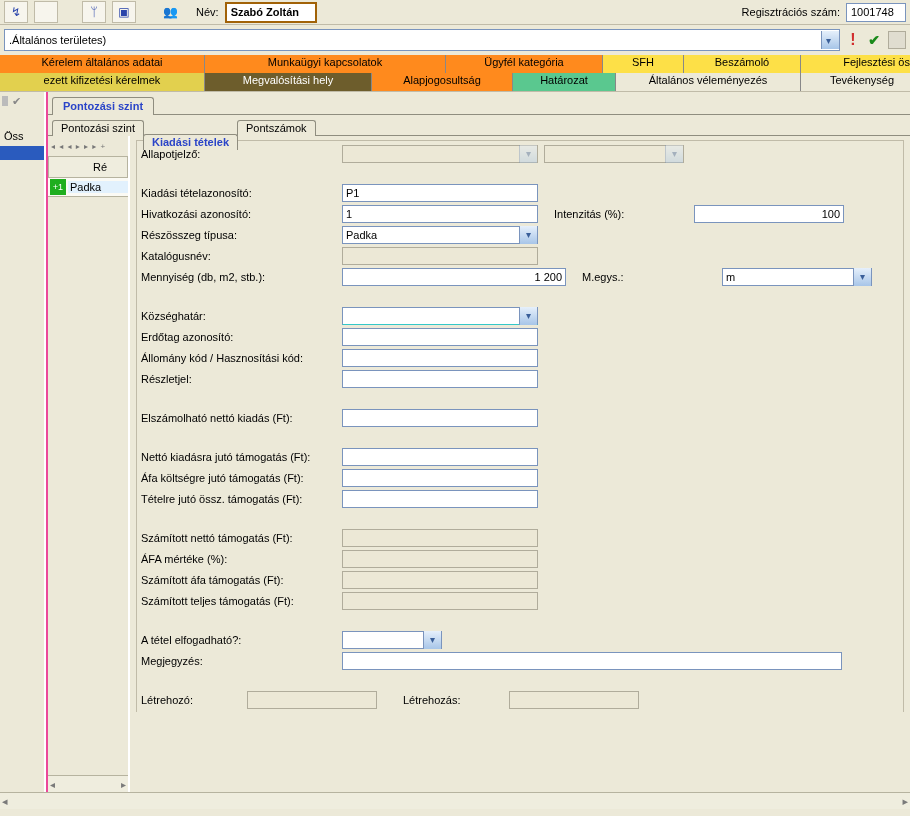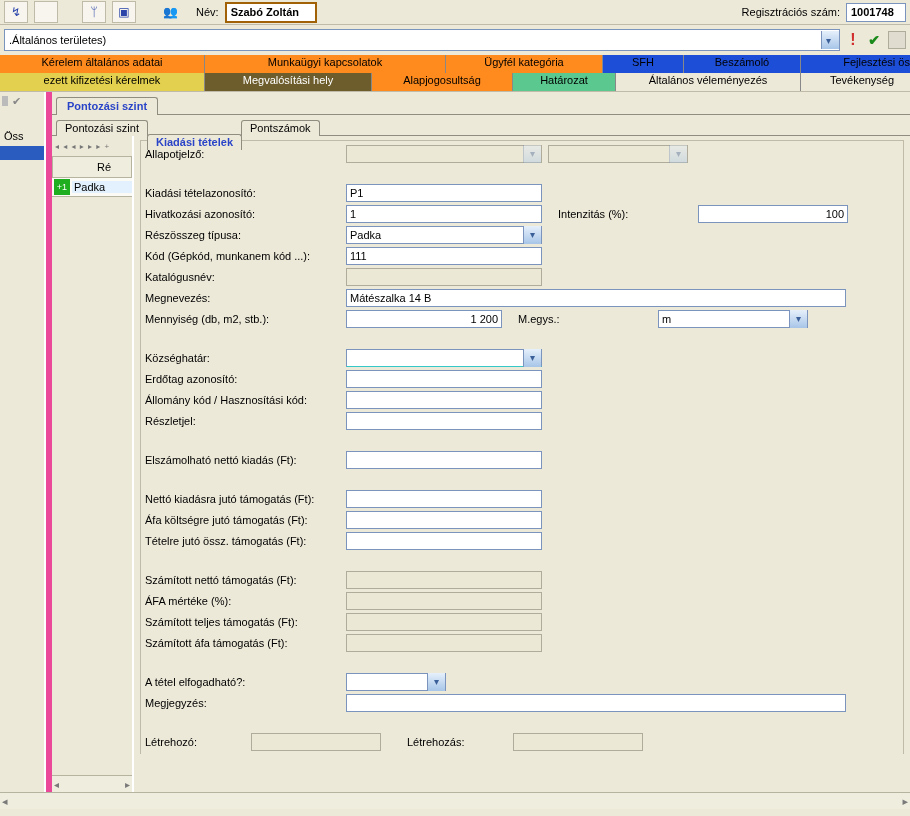--- a/index.html
+++ b/index.html
@@ -46,21 +46,21 @@
     min-width: 80px;
   }
   .regsz-label { margin-left: auto; }
   .regsz-field {
     border: 1px solid #7a94bd;
     background: #fff;
     height: 17px;
     padding: 0 4px;
     display: inline-flex;
     align-items: center;
-    font-weight: bold;
+    font-weight: normal;
     min-width: 50px;
   }
   .searchbar {
     display: flex;
     align-items: center;
     height: 26px;
     padding: 2px 4px;
     gap: 6px;
   }
   .searchbar .combo {
@@ -99,21 +99,21 @@
   }
   .tabstrip .tab {
     border-right: 1px solid #888;
     padding: 1px 6px;
     text-align: center;
     white-space: nowrap;
     overflow: hidden;
     flex-shrink: 0;
   }
   .orange { background: #ff8a1d; }
-  .lblue  { background: #1d4ed8; }
+  .lblue  { background: #fde047; }
   .yellow { background: #e2d04e; }
   .brown  { background: #6d5d2c; color: #fff; }
   .green  { background: #5ac88f; }
   .beige  { background: #ece9d8; }
 
   .container {
     display: flex;
     border-top: 1px solid #c0bba8;
     height: 700px;
   }
@@ -140,21 +140,21 @@
   .left-top .mini {
     width:6px; height:10px; background:#bbb;
   }
 
   .main-area {
     flex: 1;
     display: flex;
     flex-direction: column;
     position: relative;
     background: #ece9d8;
-    border-left: 6px solid #ec4899;
+    border-left: 2px solid #ec4899;
     min-width: 0;
   }
   .subtab-row {
     display: flex;
     align-items: flex-end;
     height: 22px;
     border-bottom: 1px solid #8f8d7f;
     padding-left: 4px;
     gap: 0;
   }
@@ -299,21 +299,21 @@
   }
   .sel {
     display: flex;
     align-items: center;
     padding: 0;
   }
   .sel span { flex: 1; padding: 0 3px; }
   .w-s  { width: 196px; } 
   .w-m  { width: 500px; } 
   .w-r  { width: 150px; } 
-  .w-qty { width: 156px; text-align: left; justify-content:flex-end; }
+  .w-qty { width: 224px; text-align: left; justify-content:flex-end; }
   .num-right { text-align: right; justify-content:flex-end; }
 
   .col2-lbl { margin-left: 10px; }
 
   .section-border {
     border: 1px solid #c0bba8;
     background: #ece9d8;
     padding: 2px 4px;
   }
 
@@ -445,30 +445,22 @@
           <div class="inp w-r num-right">100</div>
         </div>
         <div class="form-row">
           <div class="lbl">Részösszeg típusa:</div>
           <div class="sel w-s">
                 <span>Padka</span>
                 <div class="drop-btn">▾</div>
               </div>
         </div>
         <div class="form-row">
-          <div class="lbl">Kód (Gépkód, munkanem kód ...):</div>
-          <div class="inp w-s">111</div>
-        </div>
-        <div class="form-row">
           <div class="lbl">Katalógusnév:</div>
           <div class="ro w-s"></div>
-        </div>
-        <div class="form-row">
-          <div class="lbl">Megnevezés:</div>
-          <div class="inp w-m">Mátészalka 14 B</div>
         </div>
         <div class="form-row">
           <div class="lbl">Mennyiség (db, m2, stb.):</div>
           <div class="inp w-qty">1 200</div>
           <div class="col2-lbl" style="width:134px">M.egys.:</div>
           <div class="sel w-r">
                 <span>m</span>
                 <div class="drop-btn">▾</div>
               </div>
         </div>
@@ -513,25 +505,25 @@
 
         <div class="form-row gap">
           <div class="lbl">Számított nettó támogatás (Ft):</div>
           <div class="ro w-s"></div>
         </div>
         <div class="form-row">
           <div class="lbl">ÁFA mértéke (%):</div>
           <div class="ro w-s"></div>
         </div>
         <div class="form-row">
+          <div class="lbl">Számított áfa támogatás (Ft):</div>
+          <div class="ro w-s"></div>
+        </div>
+        <div class="form-row">
           <div class="lbl">Számított teljes támogatás (Ft):</div>
-          <div class="ro w-s"></div>
-        </div>
-        <div class="form-row">
-          <div class="lbl">Számított áfa támogatás (Ft):</div>
           <div class="ro w-s"></div>
         </div>
 
         <div class="form-row gap">
           <div class="lbl">A tétel elfogadható?:</div>
           <div class="sel" style="width:100px">
                 <span></span>
                 <div class="drop-btn">▾</div>
               </div>
         </div>

